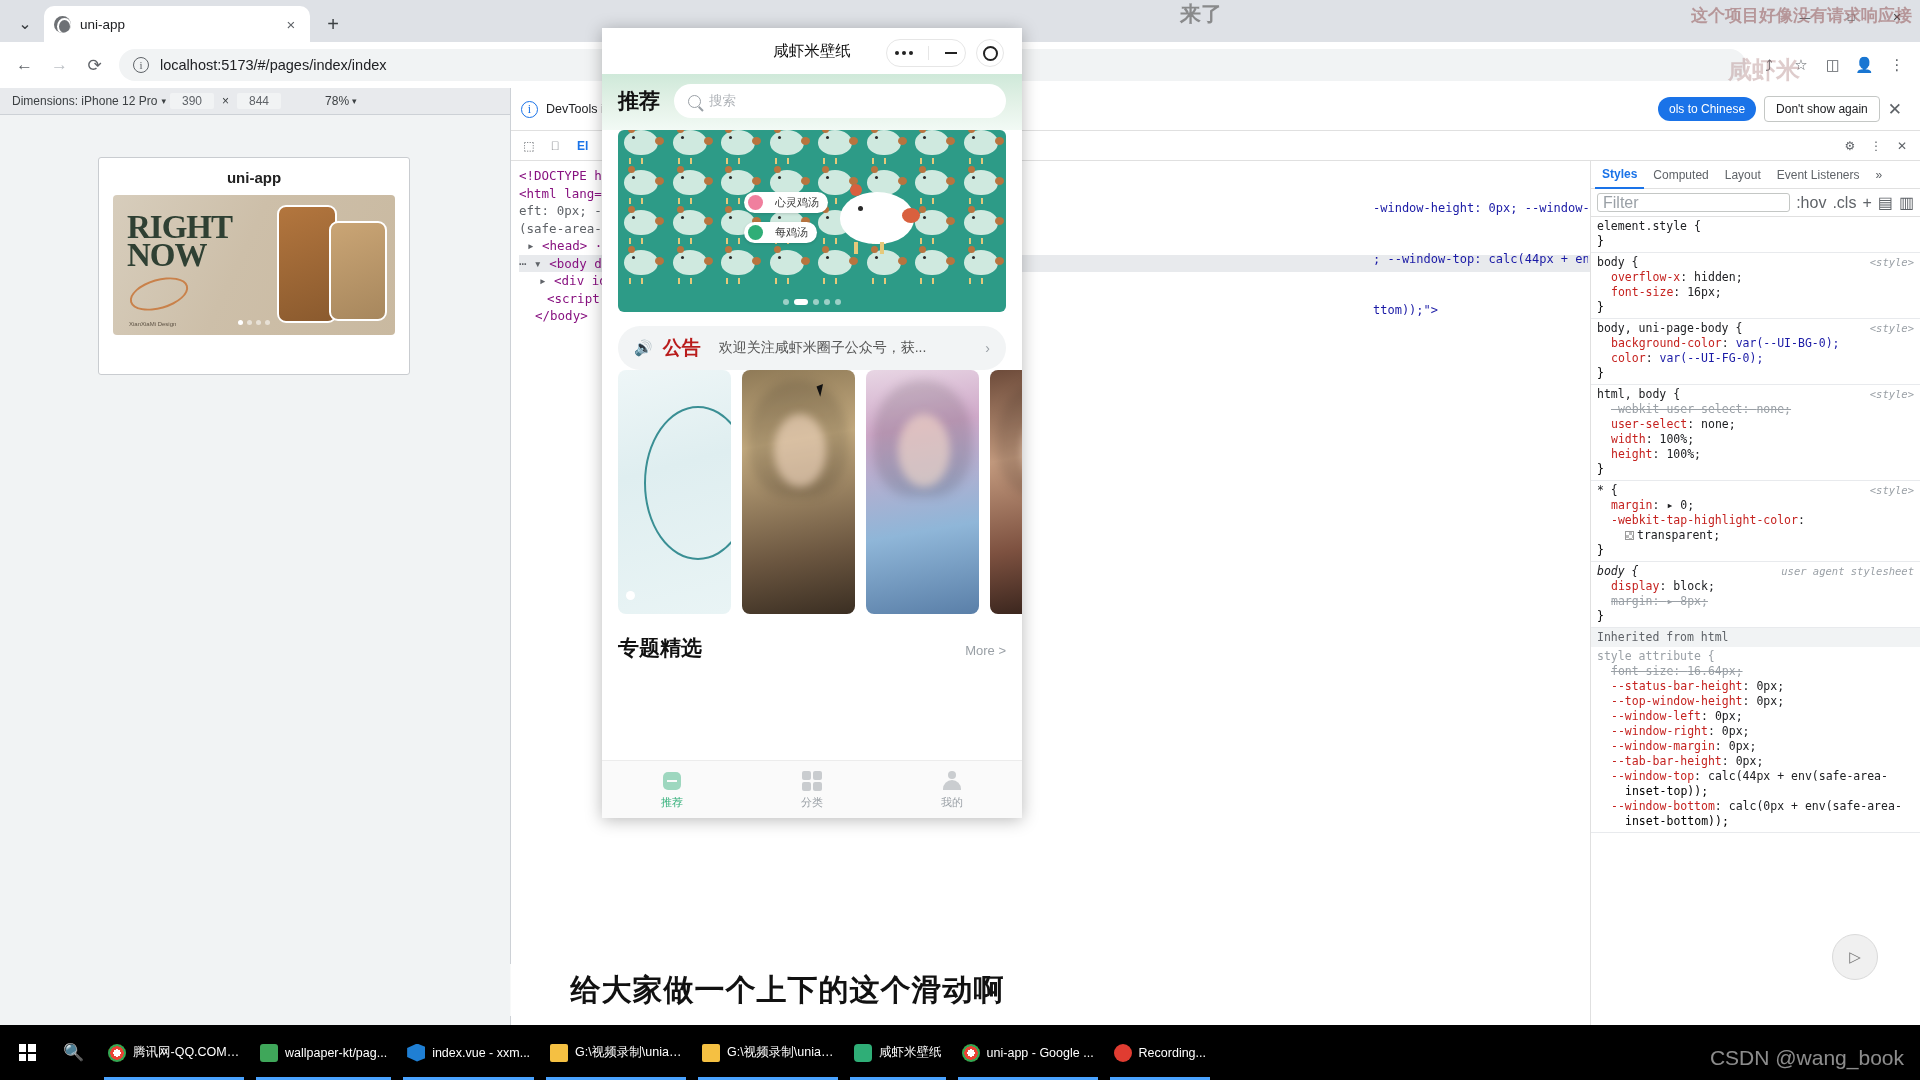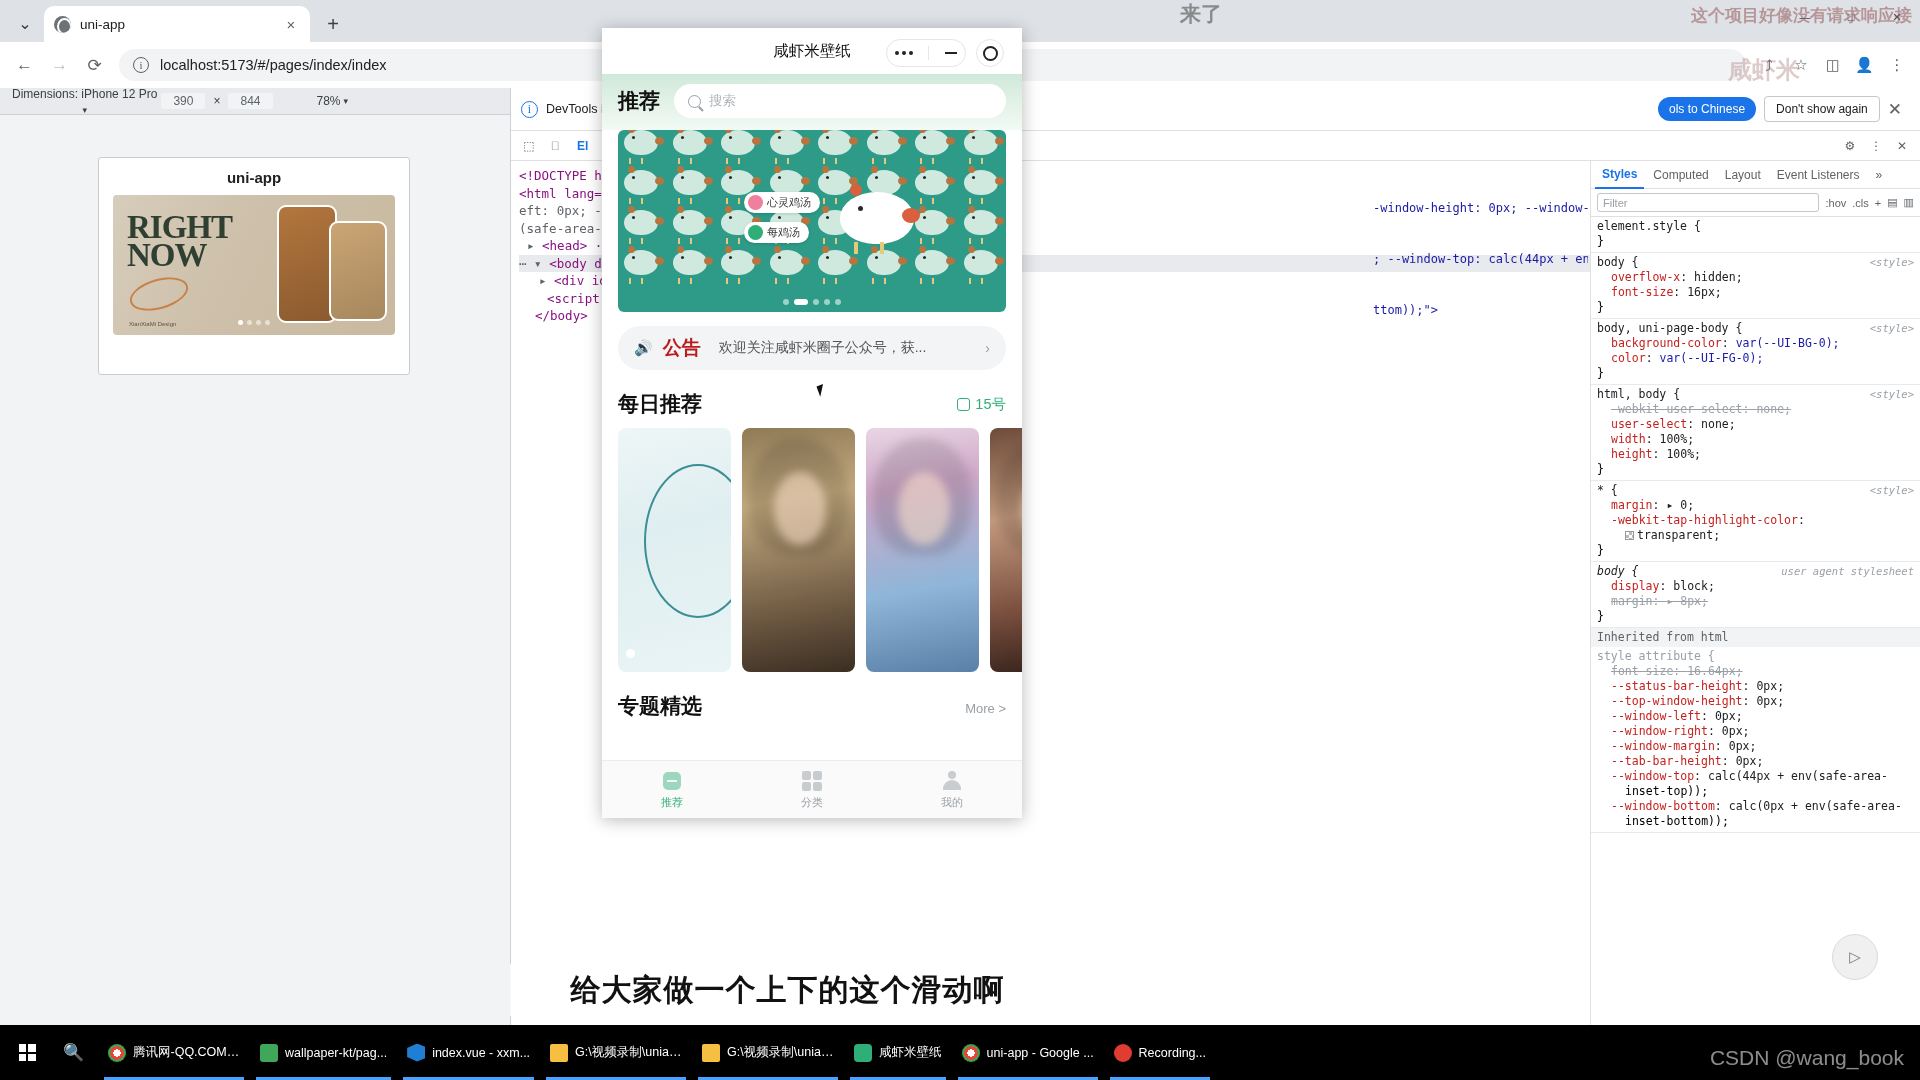--- a/index.html
+++ b/index.html
@@ -44,21 +44,21 @@
   .urlbox .info { width:16px;height:16px;border:1.4px solid #5f6368;border-radius:50%;
      font-size:11px; display:flex;align-items:center;justify-content:center;color:#5f6368;
      font-family:"Liberation Serif",serif; }
   .urlbox .urltext { font-size:14.5px; color:#202124; }
   .om-icon { width:30px;height:30px;display:flex;align-items:center;justify-content:center;
      color:#5f6368;font-size:15px; }
 
   
   .devbar { height:27px; background:#e8eaed; border-bottom:1px solid #cdd1d6;
      display:flex; align-items:center; font-size:12px; color:#3c4043; padding-left:12px; gap:0; }
-  .devbar .dim { display:flex;align-items:center;gap:4px;flex-direction:column; }
+  .devbar .dim { display:flex;align-items:center;gap:4px; }
   .devbar .num { background:#f1f3f4; border-radius:2px; padding:1px 12px; margin:0 4px; color:#5f6368; }
   .devbar .sep { margin:0 4px; color:#3c4043; }
   .devbar .zoom { margin-left:40px; display:flex;align-items:center;gap:3px;justify-content:space-between; }
   .devbar .kebab { margin-left:auto; margin-right:14px; font-size:15px; color:#5f6368; letter-spacing:0;}
   .caret { font-size:9px; }
 
   
   .viewport-area { position:absolute; left:0; top:115px; right:0; bottom:0; background:#f1f3f4; }
 
   
@@ -118,21 +118,21 @@
 
   
   .dt-styles { position:absolute; right:0; top:73px; width:330px; bottom:0;
      border-left:1px solid #e0e0e0; background:#fff; overflow:hidden; }
   .st-tabs { height:28px; border-bottom:1px solid #e0e0e0; display:flex; align-items:center;
      font-size:12px; color:#5f6368; padding:0 4px; gap:2px;}
   .st-tabs .stb { padding:4px 7px; white-space:nowrap;}
   .st-tabs .stb.sel { color:#1a73e8; font-weight:bold; border-bottom:2px solid #1a73e8;
      height:28px; display:flex; align-items:center;}
   .st-filter { height:28px; display:flex; align-items:center; gap:6px; padding:0 6px;
-     border-bottom:1px solid #e0e0e0; font-size:11px; color:#5f6368;}
+     border-bottom:1px solid #e0e0e0; font-size:16px; color:#5f6368;}
   .st-filter .fbox { flex:1 1 auto; border:1px solid #c4c7c5; border-radius:3px; height:19px;
      padding:0 5px; display:flex; align-items:center; color:#9aa0a6;}
   .st-rules { position:absolute; top:56px; left:0; right:0; bottom:0; overflow:hidden;
      font-family:"DejaVu Sans Mono","Liberation Mono",monospace; font-size:11.5px;
      line-height:15px; }
   .rule { border-bottom:1px solid #e8eaed; padding:2px 6px 3px 6px; }
   .rule .head { display:flex; justify-content:space-between; }
   .sel-name { color:#202124; }
   .origin { color:#9aa0a6; font-size:10.5px; font-style:italic;}
   .prop { color:#c5221f; padding-left:14px;}
@@ -187,21 +187,21 @@
      background:#2a2a2a; border-radius:50%;}
   .chick .feet { position:absolute; left:9px; bottom:0px; width:14px;height:6px;
      border-left:2px solid #e6c97a; border-right:2px solid #e6c97a;}
   .chick.big { width:90px;height:70px; }
   .chick.big .body{left:8px;top:10px;width:74px;height:52px;background:#fff;}
   .chick.big .beak{right:2px;top:26px;width:18px;height:15px;background:#d9603e;}
   .chick.big .crest{left:18px;top:2px;width:12px;height:12px;background:#d9603e;}
   .chick.big .eye{left:26px;top:24px;width:5px;height:5px;}
   .chick.big .feet{left:22px;bottom:-2px;width:30px;height:12px;
      border-left:4px solid #e6c97a;border-right:4px solid #e6c97a;}
-  .pill { position:absolute; display:flex; align-items:flex-end; gap:4px;
+  .pill { position:absolute; display:flex; align-items:flex-end; gap:12px;
      background:#fff; border-radius:13px; padding:3px 9px 3px 4px; font-size:11px;
      color:#3a3a3a; box-shadow:0 1px 3px rgba(0,0,0,.15); }
   .pill .dot { width:15px;height:15px;border-radius:50%; flex:0 0 auto; }
   .banner .dotsnav { position:absolute; left:50%; bottom:7px; transform:translateX(-50%);
      display:flex; gap:5px;}
   .banner .dotsnav i{ width:6px;height:6px;border-radius:3px;background:#ffffff88;display:block;}
   .banner .dotsnav i.on{ background:#fff; width:14px;}
 
   .notice { margin:14px 16px 0; height:44px; background:#f2f4f5; border-radius:22px;
      display:flex; align-items:center; padding:0 16px; gap:10px;}
@@ -797,27 +797,20 @@
     </div>
   </div>
 
   <div class="notice">
     <span class="horn">🔊</span>
     <span class="lbl">公告</span>
     <span class="txt">欢迎关注咸虾米圈子公众号，获...</span>
     <span class="chev">›</span>
   </div>
 
-  <div class="sec-head">
-    <span class="sec-title">每日推荐</span>
-    <span class="sec-right">
-      <span class="cal"></span>
-      <span>15号</span>
-    </span>
-  </div>
 
   <div class="thumbs">
     <div class="thumb t1">
         <span class="bub"></span>
       </div>
     <div class="thumb t2">
         <span class="portrait-hair"></span>
         <span class="portrait-face"></span>
       </div>
     <div class="thumb t3">

